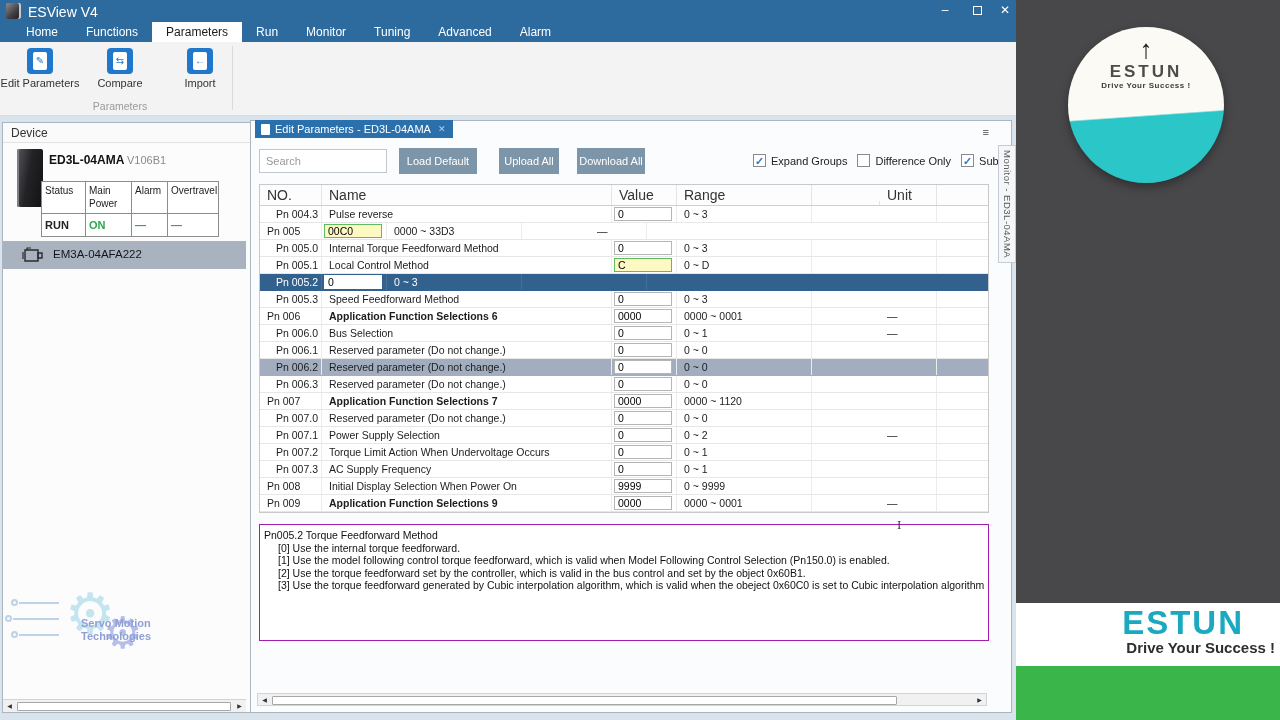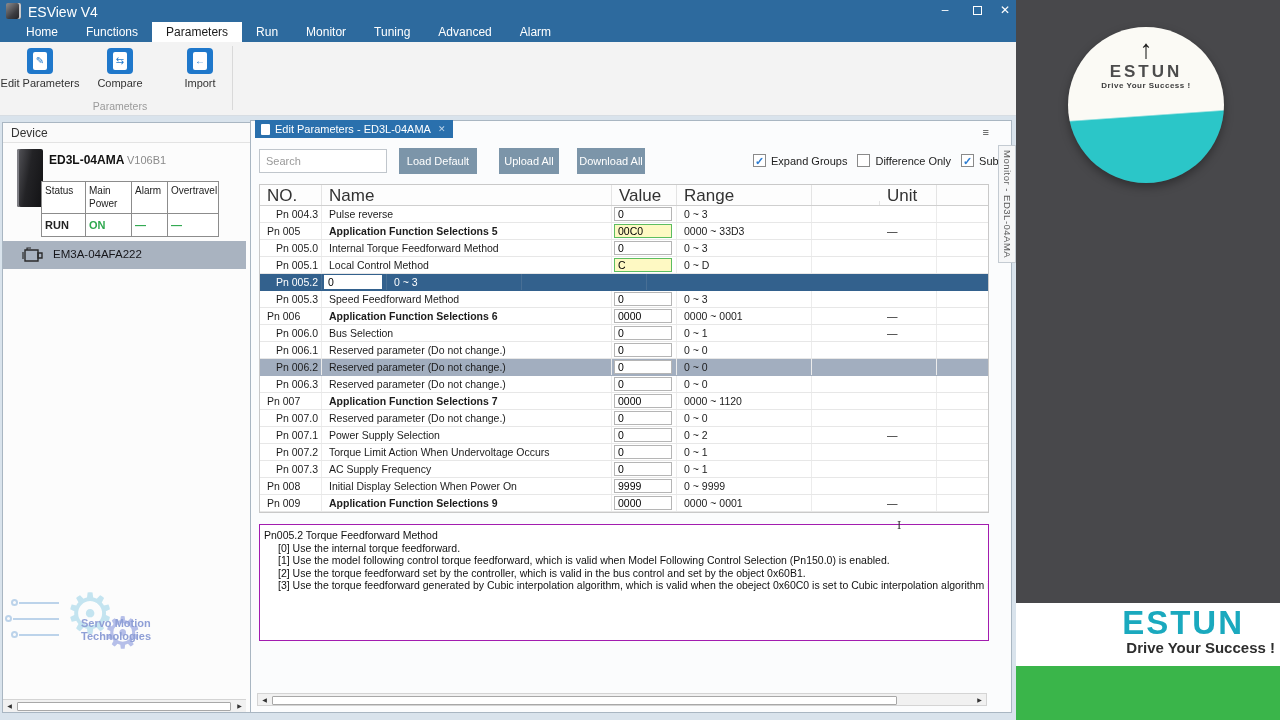--- a/index.html
+++ b/index.html
@@ -80,21 +80,21 @@
   .btn-load { left:148px; width:78px; }
   .btn-upload { left:248px; width:60px; }
   .btn-download { left:326px; width:68px; }
   .cbrow { position:absolute; top:9px; left:502px; width:256px; display:flex; gap:10px; overflow:hidden; white-space:nowrap; }
   .cb { display:flex; align-items:center; gap:5px; font-size:11px; color:#222; }
   .cb .box { width:13px; height:13px; background:#fff; border:1px solid #8a8a8a; font-size:11px; line-height:12px;
     text-align:center; color:#2d7dd2; font-weight:bold; }
 
   
   .ptable { position:absolute; left:8px; top:63px; width:730px; height:329px; background:#fff; border:1px solid #c9c9c9; overflow:hidden; }
-  .thead { display:flex; height:21px; line-height:21px; font-size:17px; color:#333; border-bottom:1px solid #cfcfcf; background:#fdfdfd; }
+  .thead { display:flex; height:21px; line-height:21px; font-size:14px; color:#333; border-bottom:1px solid #cfcfcf; background:#fdfdfd; }
   .thead .tc { border-right:1px solid #e4e4e4; padding-left:7px; }
   .tc { overflow:hidden; white-space:nowrap; }
   .c-no { width:62px; } .c-name { width:290px; } .c-val { width:65px; } .c-range { width:135px; }
   .c-def { width:68px;margin-top:16px; } .c-unit { width:57px; } .c-extra { flex:1; border-right:none !important; }
   .trow { display:flex; height:17px; line-height:16px; font-size:10.5px; color:#1c1c1c; border-bottom:1px solid #e7e7e7; background:#fff; }
   .trow .tc { border-right:1px solid #ececec; padding-left:7px; }
   .trow.sub .c-no { padding-left:16px; }
   .trow.group .c-name { font-weight:bold; }
   .trow.nobold .c-name { font-weight:normal; }
   .trow.selected { background:#33618d; color:#fff; border-bottom-color:#33618d; }
@@ -276,21 +276,20 @@
           <div class="tc c-no">Pn 004.3</div>
           <div class="tc c-name">Pulse reverse</div>
           <div class="tc c-val"><span class="vbox">0</span></div>
           <div class="tc c-range">0 ~ 3</div>
           <div class="tc c-def">0</div>
           <div class="tc c-unit"></div>
           <div class="tc c-extra"></div>
         </div>
         <div class="trow group">
           <div class="tc c-no">Pn 005</div>
-          <div class="tc c-name">Application Function Selections 5</div>
           <div class="tc c-val"><span class="vbox green">00C0</span></div>
           <div class="tc c-range">0000 ~ 33D3</div>
           <div class="tc c-def">0010</div>
           <div class="tc c-unit">—</div>
           <div class="tc c-extra"></div>
         </div>
         <div class="trow sub">
           <div class="tc c-no">Pn 005.0</div>
           <div class="tc c-name">Internal Torque Feedforward Method</div>
           <div class="tc c-val"><span class="vbox">0</span></div>

